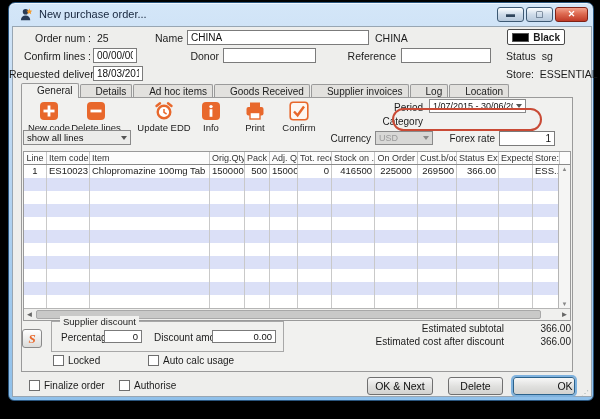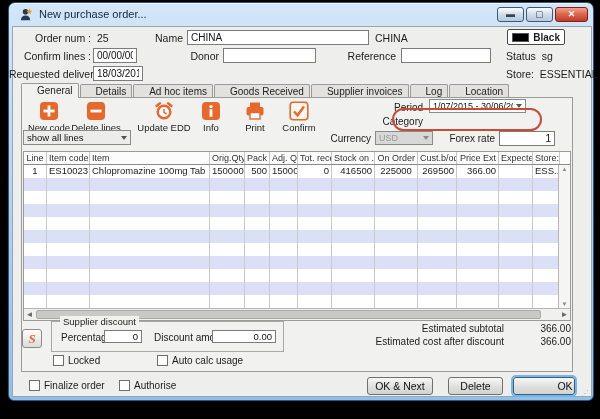--- a/index.html
+++ b/index.html
@@ -246,21 +246,21 @@
         <div class="th" style="width: 23px; text-align: center;">Line</div>
         <div class="th" style="width: 43px; text-align: left;">Item code</div>
         <div class="th" style="width: 120px; text-align: left;">Item</div>
         <div class="th" style="width: 35px; text-align: right;">Orig.Qty</div>
         <div class="th" style="width: 25px; text-align: right;">Pack</div>
         <div class="th" style="width: 28px; text-align: right;">Adj. Qty</div>
         <div class="th" style="width: 34px; text-align: right;">Tot. recei...</div>
         <div class="th" style="width: 43px; text-align: right;">Stock on ...</div>
         <div class="th" style="width: 43px; text-align: right;">On Order</div>
         <div class="th" style="width: 39px; text-align: right;">Cust.b/odrs</div>
-        <div class="th" style="width: 42px; text-align: right;">Price Ext</div>
+        <div class="th" style="width: 42px; text-align: right;">Status Ext</div>
         <div class="th" style="width: 34px; text-align: left;">Expected...</div>
         <div class="th" style="width: 27px; text-align: left;">Store:</div>
       </div>
     <div>
         <div class="tr">
           <div class="td" style="width: 23px; text-align: center;">1</div>
           <div class="td" style="width: 43px; text-align: left;">ES10023</div>
           <div class="td" style="width: 120px; text-align: left;">Chlopromazine 100mg Tab</div>
           <div class="td" style="width: 35px; text-align: right;">150000</div>
           <div class="td" style="width: 25px; text-align: right;">500</div>
@@ -441,21 +441,21 @@
   </div>
   <div class="lbl" style="left:52px;top:329px;font-size:10px;">Percentage</div>
   <input class="field num" style="left: 95px; top: 327px; width: 38px; height: 13px; font-size: 9.5px;" value="0">
   <div class="lbl" style="left:145px;top:329px;font-size:10px;">Discount amount</div>
   <input class="field num" style="left: 203px; top: 327px; width: 64px; height: 13px; font-size: 9.5px;" value="0.00">
 
   <div class="cb" style="left:44px;top:352px;">
     <div class="box"></div>
     <span class="cl">Locked</span>
   </div>
-  <div class="cb" style="left:139px;top:352px;margin-left:9px;">
+  <div class="cb" style="left:139px;top:352px;">
     <div class="box"></div>
     <span class="cl">Auto calc usage</span>
   </div>
 
   <div class="totline" style="left:300px;top:320px;width:195px;">Estimated subtotal</div>
   <div class="totline" style="left:480px;top:320px;width:82px;">366.00</div>
   <div class="totline" style="left:300px;top:333px;width:195px;">Estimated cost after discount</div>
   <div class="totline" style="left:480px;top:333px;width:82px;">366.00</div>
 
   <div class="cb" style="left:20px;top:377px;">

